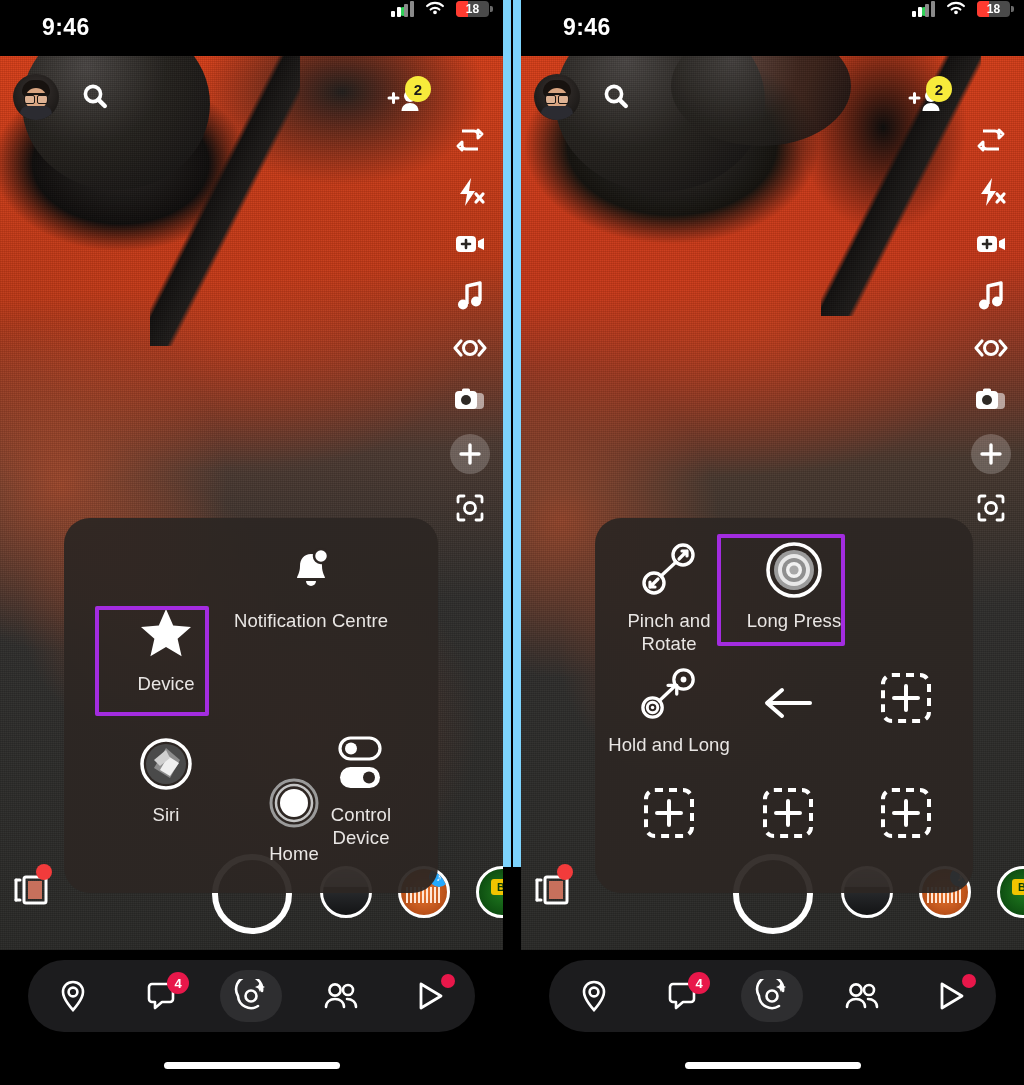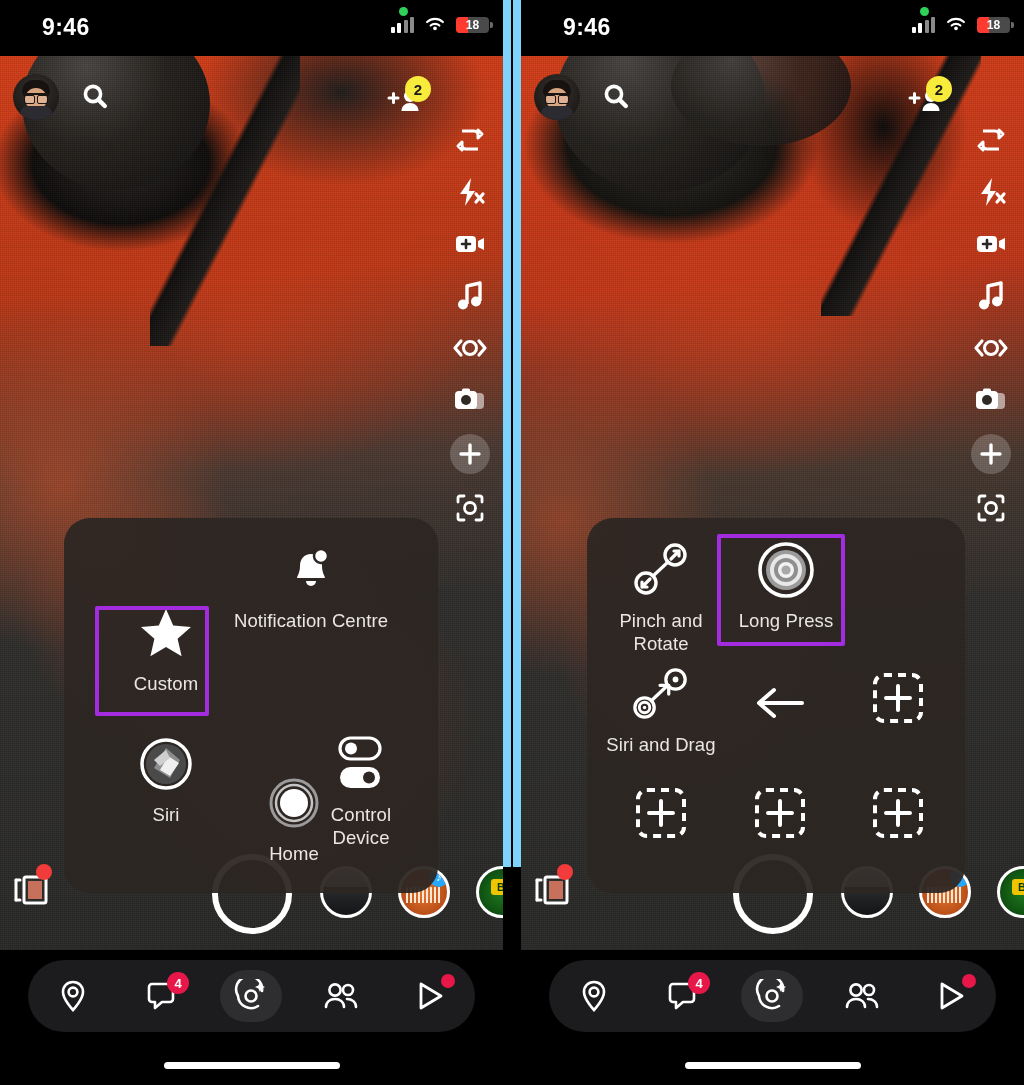--- a/index.html
+++ b/index.html
@@ -9,21 +9,21 @@
     font-family: "Liberation Sans", sans-serif;
     overflow: hidden;
   }
   .stage { position: relative; width: 1024px; height: 867px; background: #7dd3fc; display: flex; }
   .phone { position: relative; width: 503px; height: 1085px; overflow: hidden; background: #000; }
   .phone.right { margin-left: 18px; width: 503px; }
 
   
   .statusbar { position: relative; height: 56px; background: #000; z-index: 40; }
   .sb-time { position: absolute; left: 42px; top: 14px; color: #fff; font-size: 23px; font-weight: 600; letter-spacing: .4px; }
-  .sb-right { position: absolute; right: 14px; top: 16px; display: flex; align-items: center; gap: 9px; }
+  .sb-right { position: absolute; right: 14px; top: 0; display: flex; align-items: center; gap: 9px; }
   .greendot { position: absolute; right: 95px; top: 7px; width: 9px; height: 9px; border-radius: 50%; background: #30d158; }
   .bars { display: flex; align-items: flex-end; gap: 2.5px; height: 16px; }
   .bars i { display:block; width: 4px; background: #fff; border-radius: 1px; }
   .bars i:nth-child(1){ height:6px; } .bars i:nth-child(2){ height:10px; }
   .bars i:nth-child(3){ height:13px; background:#8a8a8a;} .bars i:nth-child(4){ height:16px; background:#8a8a8a;}
   .batt { position: relative; width: 33px; height: 16px; border-radius: 4px; background: #4a4a4a; display: flex; align-items: center; }
   .batt .fill { position:absolute; left:0; top:0; bottom:0; width: 12px; background:#ff3b30; border-radius:4px 0 0 4px; }
   .batt .num { position: relative; width: 100%; text-align: center; color: #fff; font-size: 12px; font-weight: 700; }
   .batt:after { content:""; position:absolute; right:-4px; top:5px; width:3px; height:6px; background:#6a6a6a; border-radius:0 2px 2px 0; }
 
@@ -268,21 +268,21 @@
           </div>
           <div class="at-lbl">Notification Centre</div>
         </div>
 
         <div class="at-cell" style="left:42px; top:85px; width:120px;">
           <div class="at-ico">
             <svg width="56" height="54" viewBox="0 0 56 54">
               <path d="M28 3l7.2 16.4 17.8 1.6-13.4 11.8 4 17.4L28 41l-15.6 9.2 4-17.4L3 21l17.8-1.6z" fill="#fff"></path>
             </svg>
           </div>
-          <div class="at-lbl">Custom</div>
+          <div class="at-lbl">Device</div>
         </div>
 
 
         <div class="at-cell" style="left:42px; top:216px; width:120px;">
           <div class="at-ico">
             <svg width="56" height="56" viewBox="0 0 56 56">
               <circle cx="28" cy="28" r="24" fill="none" stroke="#fff" stroke-width="3.5"></circle>
               <circle cx="28" cy="28" r="20" fill="#4a4a4a"></circle>
               <path d="M28 12l14 12-10 18-16-10z" fill="#8c8c8c"></path>
               <path d="M30 20l11 7-9 13-10-6z" fill="#efefef"></path>
@@ -479,21 +479,21 @@
         <div class="lens l1"></div>
         <div class="lens l2">
           <div class="wave"></div>
           <div class="lens-music">♪</div>
         </div>
         <div class="lens l3">
             <div class="b1">B1</div>
           </div>
       </div>
 
-      <div class="at-menu at-right" style="left:66px; top:462px;">
+      <div class="at-menu at-right" style="left:74px; top:462px;">
         <div class="at-cell" style="left:10px; top:22px; width:128px;">
           <div class="at-ico">
             <svg width="60" height="58" viewBox="0 0 60 58">
               <circle cx="44" cy="14" r="10" fill="none" stroke="#fff" stroke-width="3.4"></circle>
               <path d="M40 18l8-8M43 10h5v5" fill="none" stroke="#fff" stroke-width="3.2" stroke-linecap="round" stroke-linejoin="round"></path>
               <circle cx="15" cy="42" r="10" fill="none" stroke="#fff" stroke-width="3.4"></circle>
               <path d="M19 38l-8 8M16 46h-5v-5" fill="none" stroke="#fff" stroke-width="3.2" stroke-linecap="round" stroke-linejoin="round"></path>
               <path d="M22 35l15-14" stroke="#fff" stroke-width="3.2" stroke-linecap="round"></path>
             </svg>
           </div>
@@ -520,21 +520,21 @@
             <svg width="62" height="58" viewBox="0 0 62 58">
               <circle cx="46" cy="14" r="10" fill="none" stroke="#fff" stroke-width="3.4"></circle>
               <circle cx="46" cy="14" r="3" fill="#fff"></circle>
               <circle cx="14" cy="43" r="10" fill="none" stroke="#fff" stroke-width="3.4"></circle>
               <circle cx="14" cy="43" r="5.4" fill="none" stroke="#fff" stroke-width="3"></circle>
               <circle cx="14" cy="43" r="1.8" fill="#fff"></circle>
               <path d="M21 36l17-16" stroke="#fff" stroke-width="3.4" stroke-linecap="round"></path>
               <path d="M30 20h9v9" fill="none" stroke="#fff" stroke-width="3.4" stroke-linecap="round" stroke-linejoin="round"></path>
             </svg>
           </div>
-          <div class="at-lbl">Siri and Drag</div>
+          <div class="at-lbl">Hold and Long</div>
         </div>
 
         <div class="at-cell" style="left:130px; top:155px; width:126px;">
           <div class="at-ico">
             <svg width="56" height="40" viewBox="0 0 56 40">
               <path d="M50 20H8" stroke="#fff" stroke-width="4" stroke-linecap="round"></path>
               <path d="M22 7L7 20l15 13" fill="none" stroke="#fff" stroke-width="4" stroke-linecap="round" stroke-linejoin="round"></path>
             </svg>
           </div>
           <div class="at-lbl"></div>

